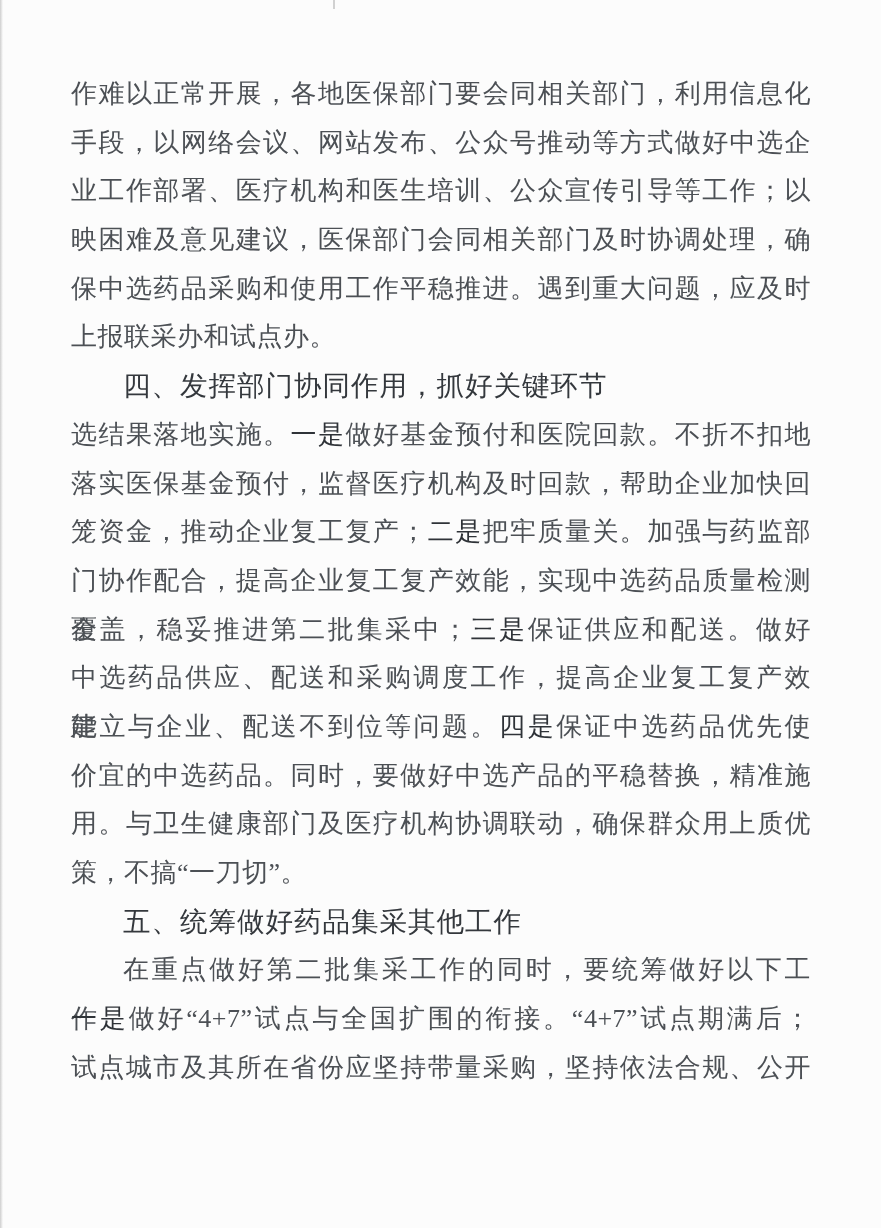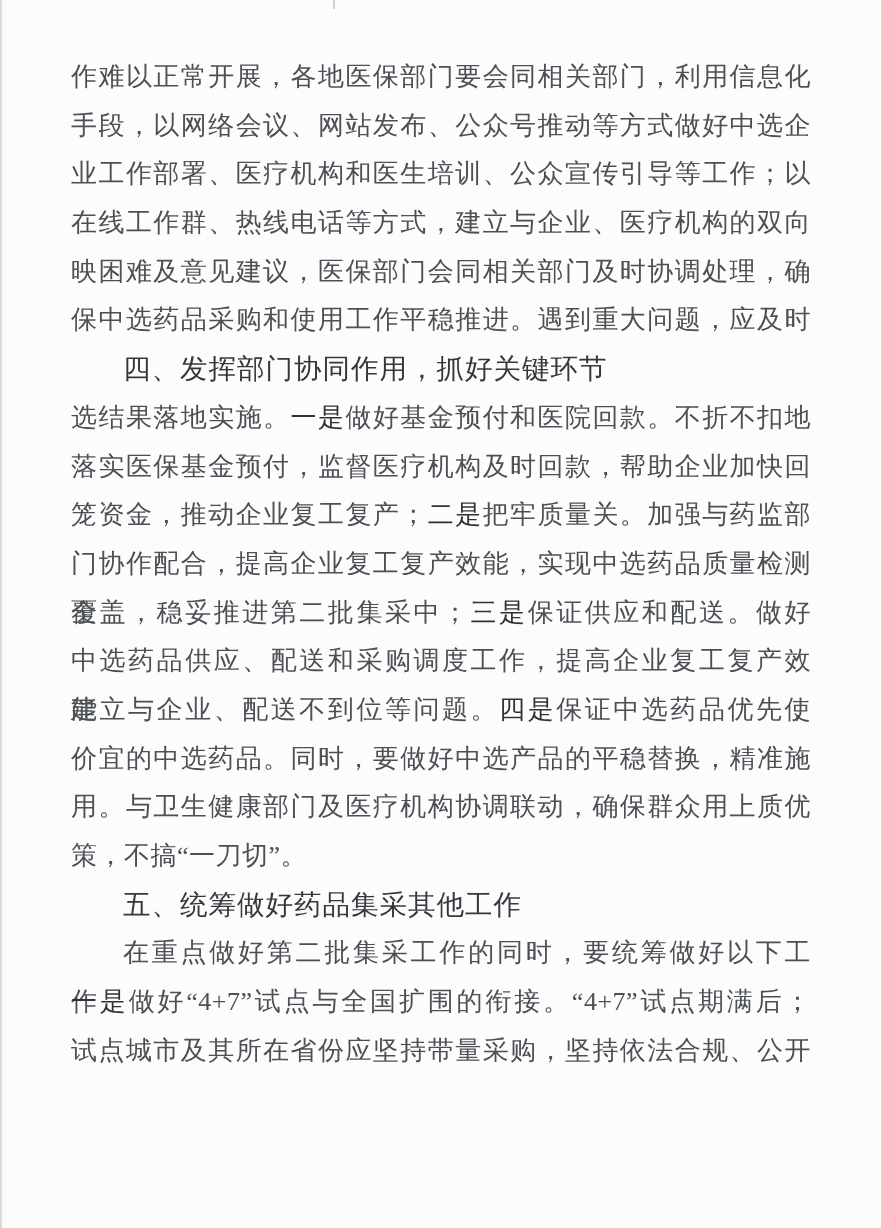--- a/index.html
+++ b/index.html
@@ -34,21 +34,21 @@
     left: 333px;
     top: 0;
     width: 2px;
     height: 9px;
     background: rgba(130,130,130,0.35);
     pointer-events: none;
   }
   .doc {
     position: absolute;
     left: 71px;
-    top: 53px;
+    top: 70px;
     width: 740px;
   }
   .line {
     height: 48.7px;
     line-height: 48.7px;
     font-size: 26px;
     color: var(--text-color, #4c5055);
     letter-spacing: 0.5px;
   }
   .line.justify {
@@ -77,23 +77,23 @@
 </head>
 <body>
 
 <div class="page">
   <div class="scan-edge"></div>
   <div class="scan-tick"></div>
   <div class="doc" id="doc-body">
       <div class="line body justify"><span>作难以正常开展，各地医保部门要会同相关部门，利用信息化</span></div>
       <div class="line body justify"><span>手段，以网络会议、网站发布、公众号推动等方式做好中选企</span></div>
       <div class="line body justify"><span>业工作部署、医疗机构和医生培训、公众宣传引导等工作；以</span></div>
-      <div class="line body justify"><span>在线工作群、热线电话等方式，建立与企业、医疗机构的双向</span></div>
       <div class="line body justify"><span>映困难及意见建议，医保部门会同相关部门及时协调处理，确</span></div>
       <div class="line body justify"><span>保中选药品采购和使用工作平稳推进。遇到重大问题，应及时</span></div>
+      <div class="line body left"><span>上报联采办和试点办。</span></div>
       <div class="line heading indent left"><span>四、发挥部门协同作用，抓好关键环节</span></div>
       <div class="line body justify"><span>选结果落地实施。</span><span class="seg-bold">一是</span><span>做好基金预付和医院回款。不折不扣地</span></div>
       <div class="line body justify"><span>落实医保基金预付，监督医疗机构及时回款，帮助企业加快回</span></div>
       <div class="line body justify"><span>笼资金，推动企业复工复产；</span><span class="seg-bold">二是</span><span>把牢质量关。加强与药监部</span></div>
       <div class="line body justify"><span>门协作配合，提高企业复工复产效能，实现中选药品质量检测全</span></div>
       <div class="line body justify"><span>覆盖，稳妥推进第二批集采中；</span><span class="seg-bold">三是</span><span>保证供应和配送。做好</span></div>
       <div class="line body justify"><span>中选药品供应、配送和采购调度工作，提高企业复工复产效能，</span></div>
       <div class="line body justify"><span>建立与企业、配送不到位等问题。</span><span class="seg-bold">四是</span><span>保证中选药品优先使</span></div>
       <div class="line body justify"><span>价宜的中选药品。同时，要做好中选产品的平稳替换，精准施</span></div>
       <div class="line body justify"><span>用。与卫生健康部门及医疗机构协调联动，确保群众用上质优</span></div>

